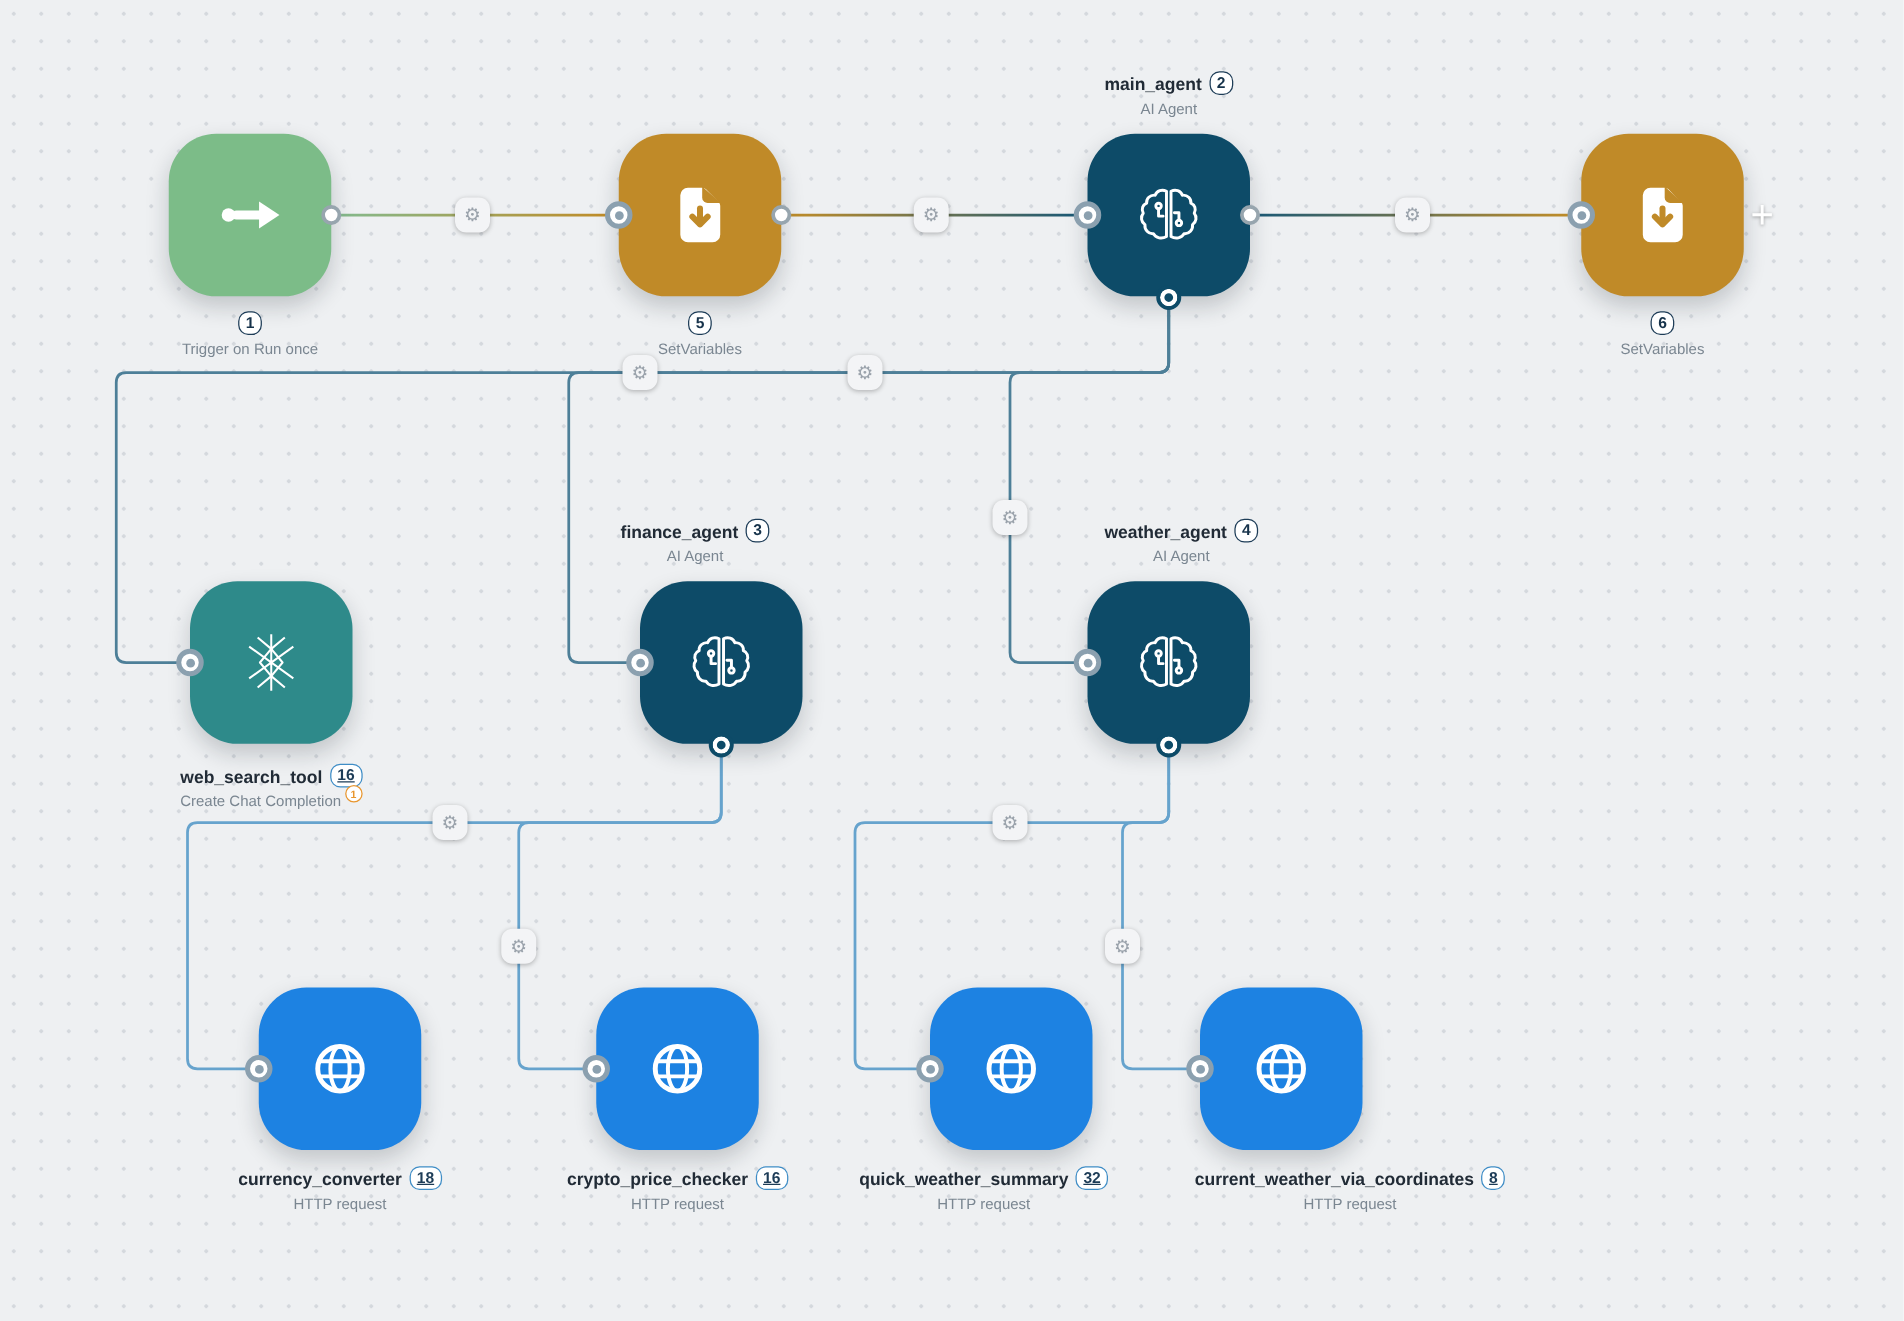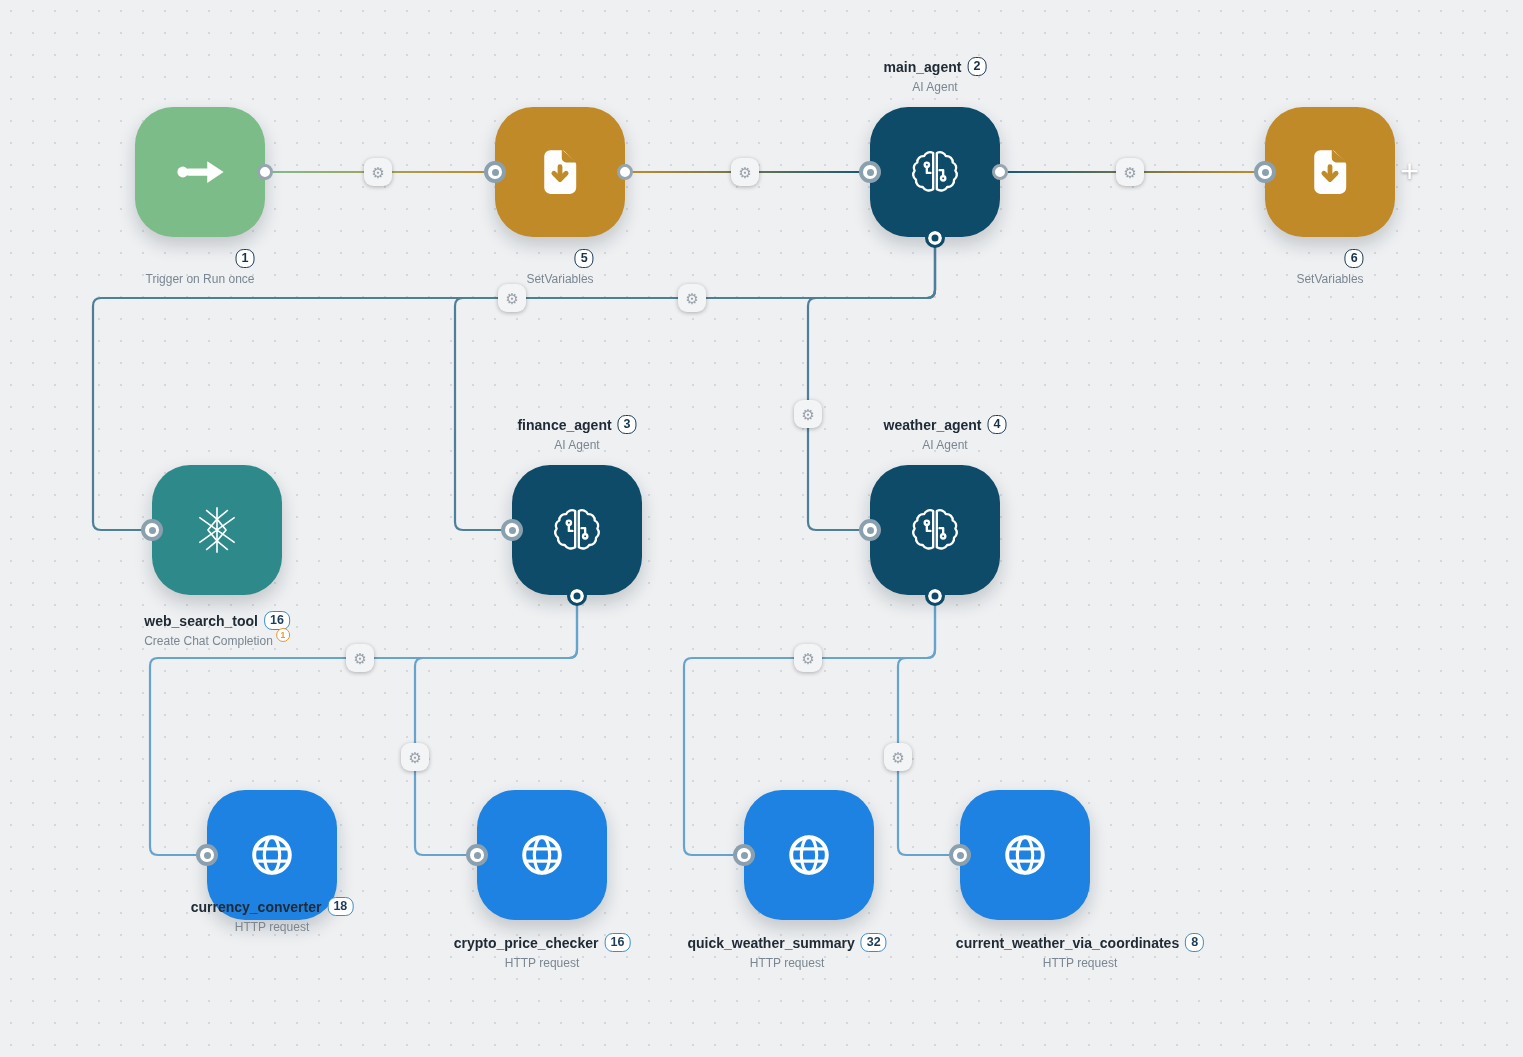--- a/index.html
+++ b/index.html
@@ -34,28 +34,28 @@
   }
   .port-out-b{
     position:absolute;left:calc(50% - 10px);bottom:-11px;width:20px;height:20px;border-radius:50%;
     background:#0d4b68;border:3px solid #0d4b68;box-shadow:inset 0 0 0 3.5px #fff;box-sizing:border-box;z-index:3;
   }
   .plus{
     position:absolute;right:-24px;top:calc(50% - 17px);font-size:32px;color:#fff;
     text-shadow:0 1px 3px rgba(0,0,0,.35);z-index:3;line-height:32px;cursor:pointer;font-weight:400;
   }
   .lbl{position:absolute;transform:translateX(-50%);text-align:center;z-index:4;white-space:nowrap;}
-  .trow{display:flex;align-items:center;justify-content:flex-end;gap:6px;}
+  .trow{display:flex;align-items:center;justify-content:center;gap:6px;}
   .ttl{font-size:14px;font-weight:700;color:#212b36;}
   .sub{font-size:12px;color:#7a8691;margin-top:4px;}
   .badge{
     display:inline-block;border:1.8px solid #1d3c57;border-radius:8px;padding:0 5px;
     font-size:12.5px;font-weight:700;line-height:17px;background:#fff;color:#16324a;
   }
-  .badge.blue{border-color:#3f8dc6;color:#1d3c57;}
+  .badge.blue{border-color:#3f8dc6;color:#1d3c57;text-decoration:underline;}
   .note{
     display:inline-flex;width:12px;height:12px;border:1.4px solid #e8962e;border-radius:50%;
     color:#e8962e;font-size:8.5px;font-weight:700;align-items:center;justify-content:center;
     margin-left:3px;position:relative;top:-7px;background:#fff;
   }
 </style>
 </head>
 <body>
 
 <div class="canvas">
@@ -272,37 +272,37 @@
   </div>
 
   <div class="lbl" style="left:217px;top:611px">
     <div class="trow">
       <span class="ttl">web_search_tool</span>
       <span class="badge blue">16</span>
     </div>
     <div class="sub"><span>Create Chat Completion</span><span class="note">1</span></div>
   </div>
 
-  <div class="lbl" style="left:577px;top:415px">
+  <div class="lbl" style="left:556px;top:415px">
     <div class="trow">
       <span class="ttl">finance_agent</span>
       <span class="badge">3</span>
     </div>
     <div class="sub">AI Agent</div>
   </div>
 
   <div class="lbl" style="left:945px;top:415px">
     <div class="trow">
       <span class="ttl">weather_agent</span>
       <span class="badge">4</span>
     </div>
     <div class="sub">AI Agent</div>
   </div>
 
-  <div class="lbl" style="left:272px;top:897px">
+  <div class="lbl" style="left:272px;top:933px">
     <div class="trow">
       <span class="ttl">currency_converter</span>
       <span class="badge blue">18</span>
     </div>
     <div class="sub">HTTP request</div>
   </div>
 
   <div class="lbl" style="left:542px;top:933px">
     <div class="trow">
       <span class="ttl">crypto_price_checker</span>

